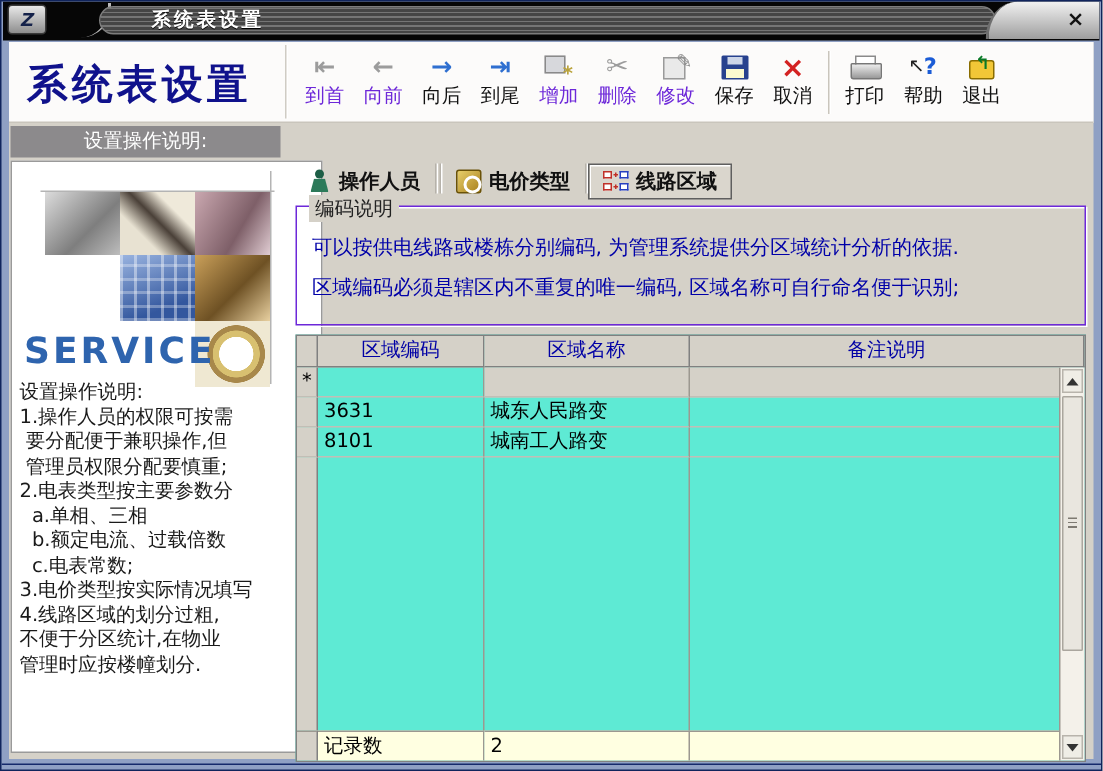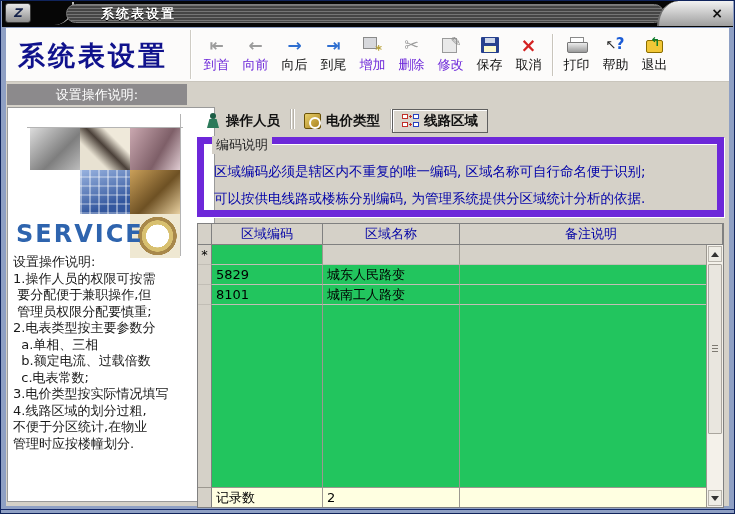--- a/index.html
+++ b/index.html
@@ -143,28 +143,28 @@
        linear-gradient(#2840c0,#2840c0) 11px 1px/1px 5px, linear-gradient(#2840c0,#2840c0) 16px 1px/1px 5px,
        linear-gradient(#c03028,#c03028) 0px 9px/6px 1px, linear-gradient(#c03028,#c03028) 0px 13px/6px 1px,
        linear-gradient(#c03028,#c03028) 0px 9px/1px 5px, linear-gradient(#c03028,#c03028) 5px 9px/1px 5px,
        linear-gradient(#2840c0,#2840c0) 11px 9px/6px 1px, linear-gradient(#2840c0,#2840c0) 11px 13px/6px 1px,
        linear-gradient(#2840c0,#2840c0) 11px 9px/1px 5px, linear-gradient(#2840c0,#2840c0) 16px 9px/1px 5px,
        linear-gradient(#c03028,#c03028) 7px 3px/3px 1px, linear-gradient(#c03028,#c03028) 8px 2px/1px 3px,
        linear-gradient(#c03028,#c03028) 7px 11px/3px 1px, linear-gradient(#c03028,#c03028) 8px 10px/1px 3px;
       background-repeat:no-repeat; }
 
   .groupbox { position:absolute; left:4px; top:30px; width:527px; height:80px;
-              border:7px solid #6d28d9; box-shadow:inset 1px 1px 0 #ffffff, 1px 1px 0 #ffffff; }
+              border:1px solid #6d28d9; box-shadow:inset 1px 1px 0 #ffffff, 1px 1px 0 #ffffff; }
   .gb-title { position:absolute; top:-8px; left:8px; background:#d5d1c8; padding:0 4px;
               font-size:13px; color:#222; }
   .gb-lines { padding:14px 10px 0 10px; }
   .gb-line { color:#0000a8; font-size:13.5px; line-height:27px; white-space:nowrap; overflow:hidden; }
 
   
-  .grid { position:absolute; left:4px; top:116px; width:527px; height:285px; background:#22c55e;
+  .grid { position:absolute; left:4px; top:116px; width:527px; height:285px; background:#5eead4;
           border:1px solid #808080; display:flex; flex-direction:column; }
   .grow { display:flex; flex:0 0 auto; }
   .gcell { border-right:1px solid #9c9890; border-bottom:1px solid #c2beb6; overflow:hidden;
            white-space:nowrap; font-size:13px; line-height:19px; padding:0 4px; }
   .csel { flex:0 0 14px; background:#d5d1c8; border-right:1px solid #808080; padding:0; text-align:center; }
   .c1 { flex:0 0 111px; } .c2 { flex:0 0 137px; } .c3 { flex:1 1 auto; border-right:none; }
   .ghead .gcell { background:#d5d1c8; color:#0000a5; text-align:center; border-right:1px solid #808080;
                   border-bottom:1px solid #808080; height:21px; line-height:20px; }
   .grow-new .c2, .grow-new .c3 { background:#d5d1c8; }
   .gfill { flex:1 1 auto; display:flex; }
@@ -331,22 +331,22 @@
           <div class="tabsep"></div>
           <div class="tab selected">
             <span class="ti ti-area"></span>
             <span>线路区域</span>
           </div>
         </div>
 
       <div class="groupbox">
         <span class="gb-title">编码说明</span>
         <div class="gb-lines">
+            <div class="gb-line">可以按供电线路或楼栋分别编码, 为管理系统提供分区域统计分析的依据.</div>
             <div class="gb-line">区域编码必须是辖区内不重复的唯一编码, 区域名称可自行命名便于识别;</div>
-            <div class="gb-line">可以按供电线路或楼栋分别编码, 为管理系统提供分区域统计分析的依据.</div>
           </div>
       </div>
 
       <div class="grid">
         <div class="grow ghead">
           <div class="gcell csel"></div>
           <div class="gcell c1">区域编码</div>
           <div class="gcell c2">区域名称</div>
           <div class="gcell c3">备注说明</div>
         </div>
@@ -354,21 +354,21 @@
           <div class="gcols">
             <div class="grow grow-new">
               <div class="gcell csel">*</div>
               <div class="gcell c1"></div>
               <div class="gcell c2"></div>
               <div class="gcell c3"></div>
             </div>
             <div id="data-rows">
                 <div class="grow">
                   <div class="gcell csel"></div>
-                  <div class="gcell c1">5829</div>
+                  <div class="gcell c1">3631</div>
                   <div class="gcell c2">城东人民路变</div>
                   <div class="gcell c3"></div>
                 </div>
                 <div class="grow">
                   <div class="gcell csel"></div>
                   <div class="gcell c1">8101</div>
                   <div class="gcell c2">城南工人路变</div>
                   <div class="gcell c3"></div>
                 </div>
               </div>

